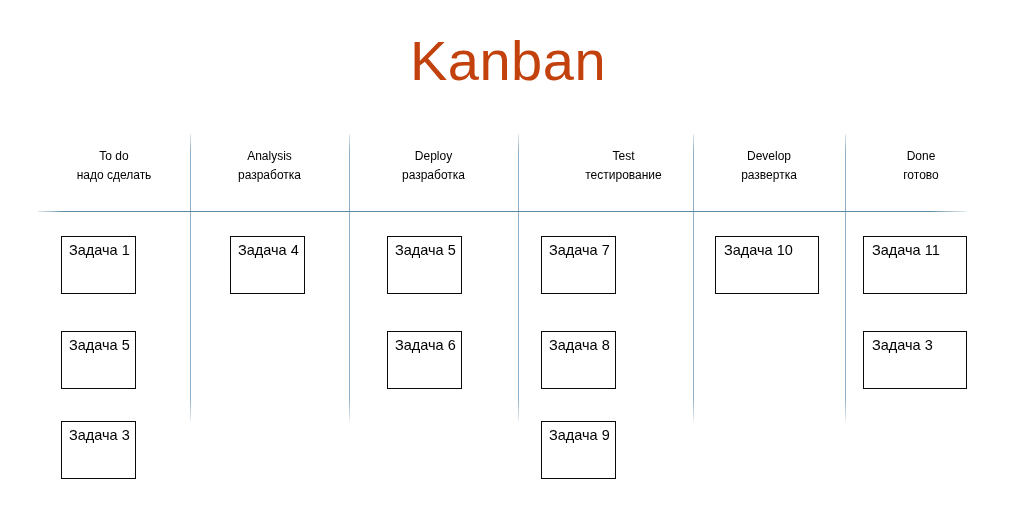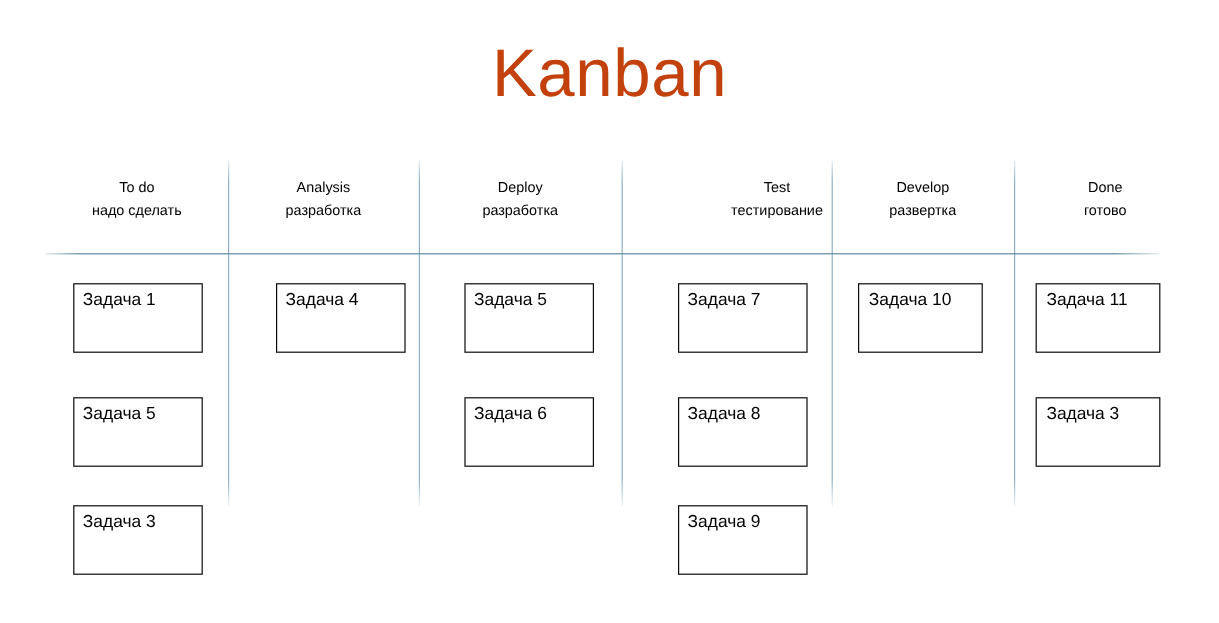--- a/index.html
+++ b/index.html
@@ -86,21 +86,21 @@
   
   .card-area {
     position: absolute;
     left: 0;
     top: 102px;
     width: 100%;
     height: 283px;
   }
   .card {
     position: absolute;
-    width: 108px;
+    width: 75px;
     height: 58px;
     border: 1.4px solid #0a0a0a;
     background: #ffffff;
     box-sizing: border-box;
   }
   .card-label {
     display: block;
     padding: 5px 0 0 7px;
     font-size: 14.5px;
     line-height: 1.2;
@@ -163,21 +163,21 @@
         </div>
         <div class="card-area">
           <div class="card" style="left: 38px; top: 0px;">
             <span class="card-label">Задача 5</span>
           </div>
           <div class="card" style="left: 38px; top: 95px;">
             <span class="card-label">Задача 6</span>
           </div>
         </div>
       </div>
-      <div class="column" style="left: 528px; width: 175px; padding-left: 32px;">
+      <div class="column" style="left: 504px; width: 175px; padding-left: 32px;">
         <div class="col-header">
           <span class="title-en">Test</span>
           <span class="title-ru">тестирование</span>
         </div>
         <div class="card-area">
           <div class="card" style="left: 37px; top: 0px;">
             <span class="card-label">Задача 7</span>
           </div>
           <div class="card" style="left: 37px; top: 95px;">
             <span class="card-label">Задача 8</span>

